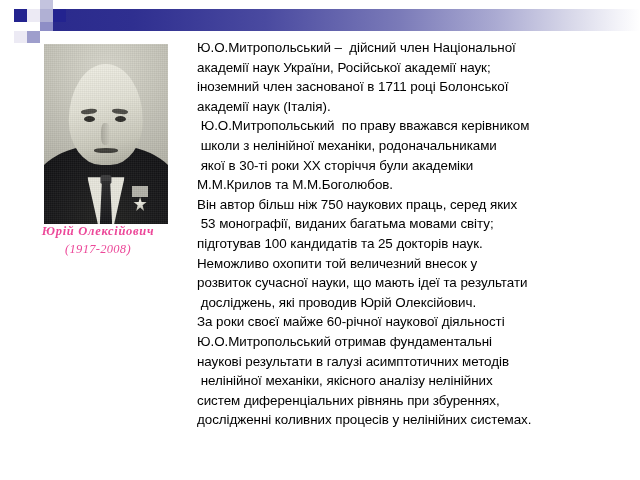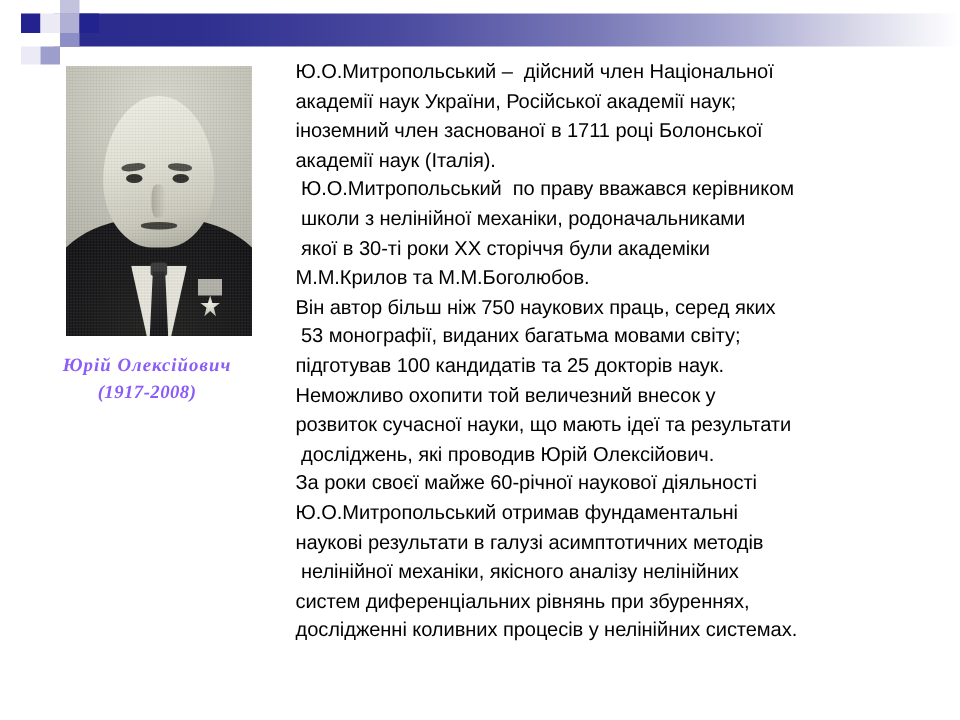--- a/index.html
+++ b/index.html
@@ -184,39 +184,37 @@
   .ph-grain {
     position: absolute;
     inset: 0;
     opacity: .30;
     background-image:
       repeating-linear-gradient(0deg, rgba(0,0,0,.10) 0px, rgba(0,0,0,.10) 1px, rgba(255,255,255,.10) 1px, rgba(255,255,255,.10) 2px),
       repeating-linear-gradient(90deg, rgba(0,0,0,.09) 0px, rgba(0,0,0,.09) 1px, rgba(255,255,255,.09) 1px, rgba(255,255,255,.09) 2px);
   }
 
   .caption {
-    margin-top: 12px;
     text-align: center;
     width: 196px;
     font-family: "Liberation Serif", serif;
-    color: #8b5cf6;
+    color: #ec4899;
     line-height: 1.25;
   }
   .caption-name {
     font-size: 12.5px;
     font-weight: bold;
     font-style: italic;
     letter-spacing: 0.7px;
   }
   .caption-years {
     font-size: 12.5px;
     font-style: italic;
     letter-spacing: 0.3px;
     margin-top: 2px;
-    font-weight: bold;
   }
 
   
   .body-text {
     position: absolute;
     left: 197px;
     top: 38px;
     width: 440px;
     color: #000000;
     font-size: 13.4px;

